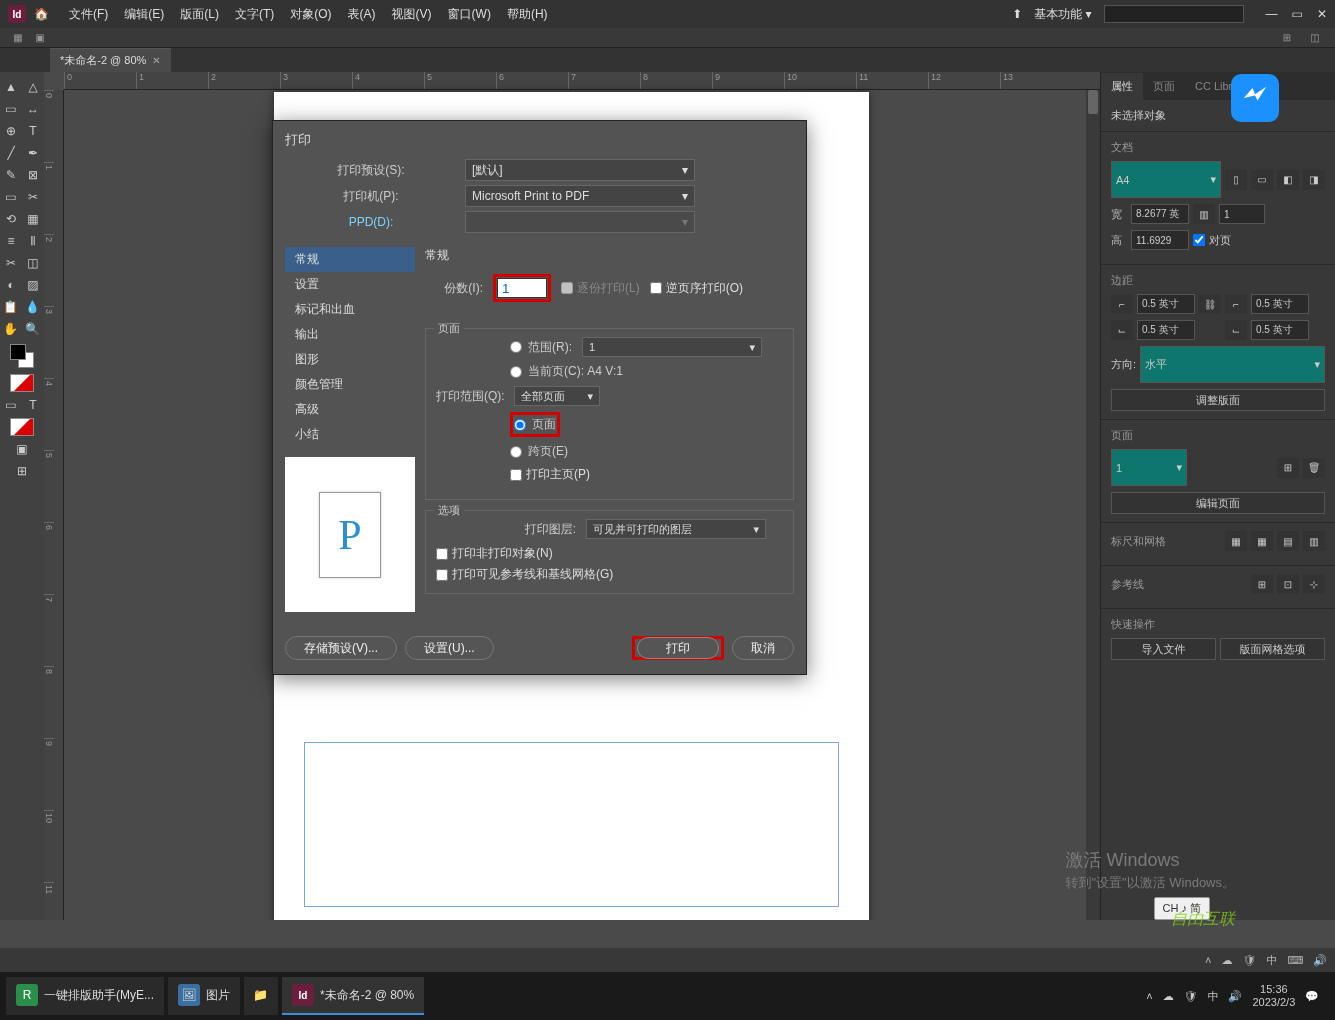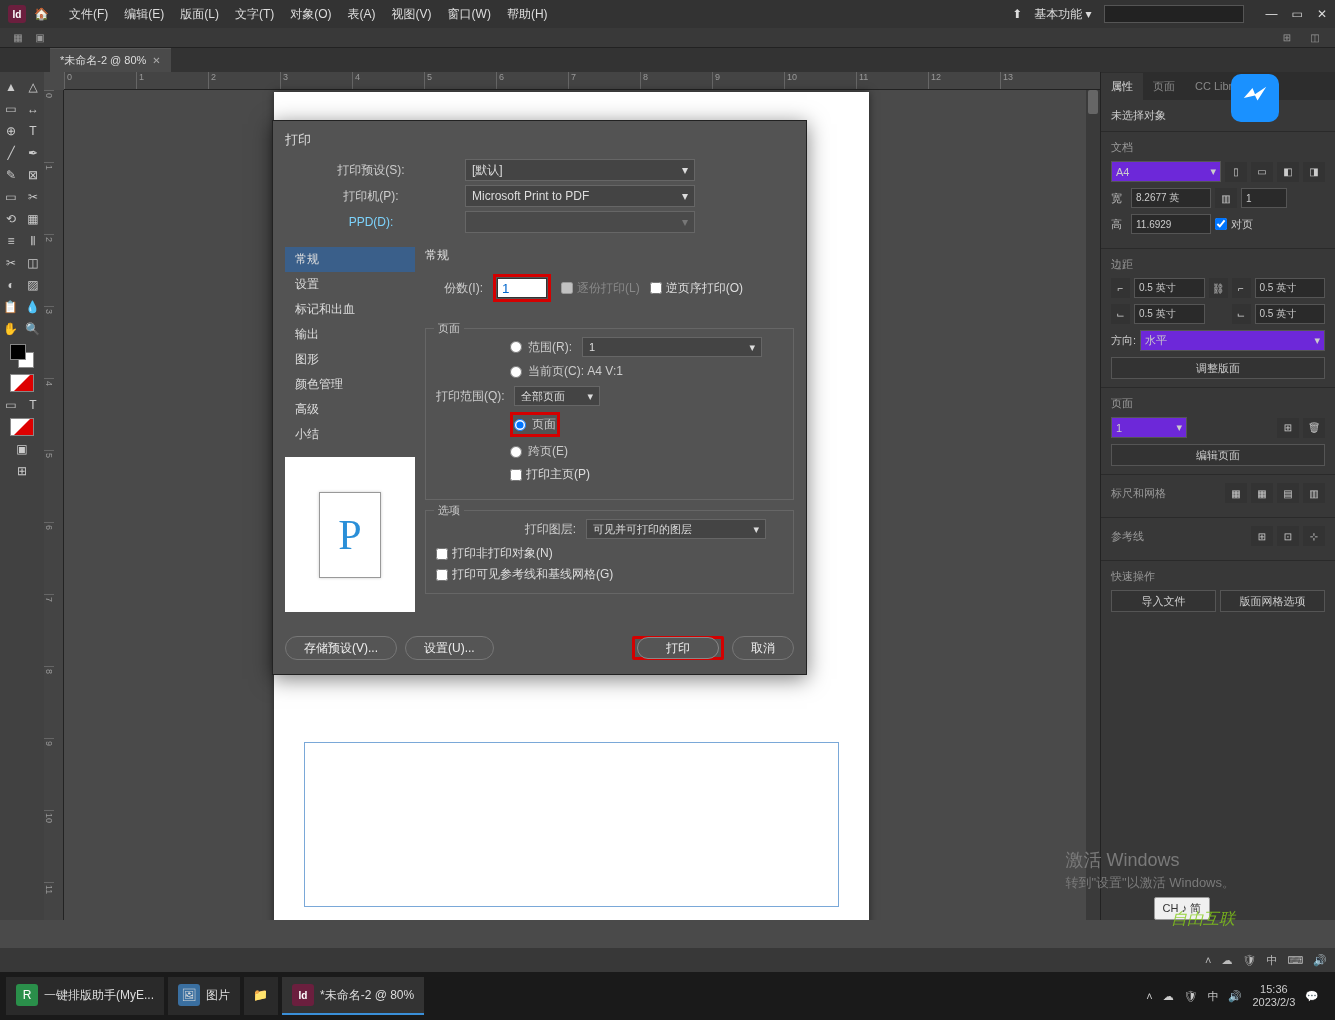--- a/index.html
+++ b/index.html
@@ -50,22 +50,22 @@
 .scrollbar-v .thumb { position: absolute; left: 2px; right: 2px; top: 0; height: 24px; background: #666; border-radius: 2px; }
 
 
 .rightpanel { width: 235px; background: #383838; color: #ccc; font-size: 11px; display: flex; flex-direction: column; border-left: 1px solid #222; }
 .rightpanel .tabs { display: flex; height: 28px; background: #2d2d2d; align-items: center; }
 .rightpanel .tabs .ptab { padding: 6px 10px; color: #888; }
 .rightpanel .tabs .ptab.active { background: #383838; color: #ddd; }
 .rightpanel .section { padding: 8px 10px; border-bottom: 1px solid #2a2a2a; }
 .rightpanel .sec-title { color: #999; margin-bottom: 6px; font-size: 11px; }
 .rightpanel .row { display: flex; align-items: center; gap: 4px; margin-bottom: 6px; }
-.rightpanel .select { flex: 1; background: #6d28d9; border: 1px solid #555; height: 21px; padding: 0 4px; display: flex; align-items: center; justify-content: space-between; }
-.rightpanel .numfield { width: 80px; height: 20px; background: #2a2a2a; border: 1px solid #555; padding: 0 4px; display: flex; align-items: center; font-size: 10px; }
+.rightpanel .select { flex: 1; background: #0f766e; border: 1px solid #555; height: 37px; padding: 0 4px; display: flex; align-items: center; justify-content: space-between; }
+.rightpanel .numfield { width: 58px; height: 20px; background: #2a2a2a; border: 1px solid #555; padding: 0 4px; display: flex; align-items: center; font-size: 10px; }
 .rightpanel .icon-btn { width: 22px; height: 20px; background: #333; display: flex; align-items: center; justify-content: center; font-size: 10px; }
 .rightpanel .btn-wide { background: #333; border: 1px solid #555; height: 22px; display: flex; align-items: center; justify-content: center; font-size: 11px; }
 .rightpanel .btn-half { flex: 1; background: #333; border: 1px solid #555; height: 22px; display: flex; align-items: center; justify-content: center; font-size: 11px; }
 .rightpanel .cb { display: flex; align-items: center; gap: 4px; }
 .rightpanel .cb input { width: 12px; height: 12px; }
 .rightpanel .lbl { width: 16px; color: #bbb; font-size: 11px; }
 .bird-logo { position: absolute; right: 56px; top: 74px; width: 48px; height: 48px; background: #1a91ff; border-radius: 10px; display: flex; align-items: center; justify-content: center; }
 .bird-logo svg { width: 30px; height: 30px; fill: #fff; }
 
 

